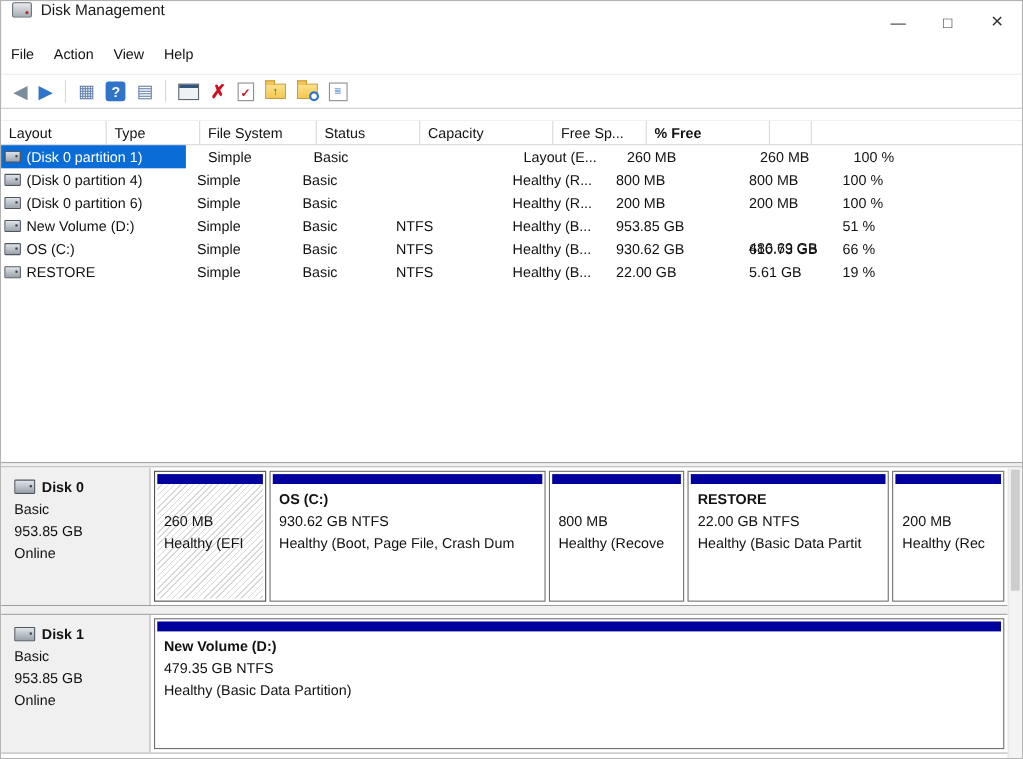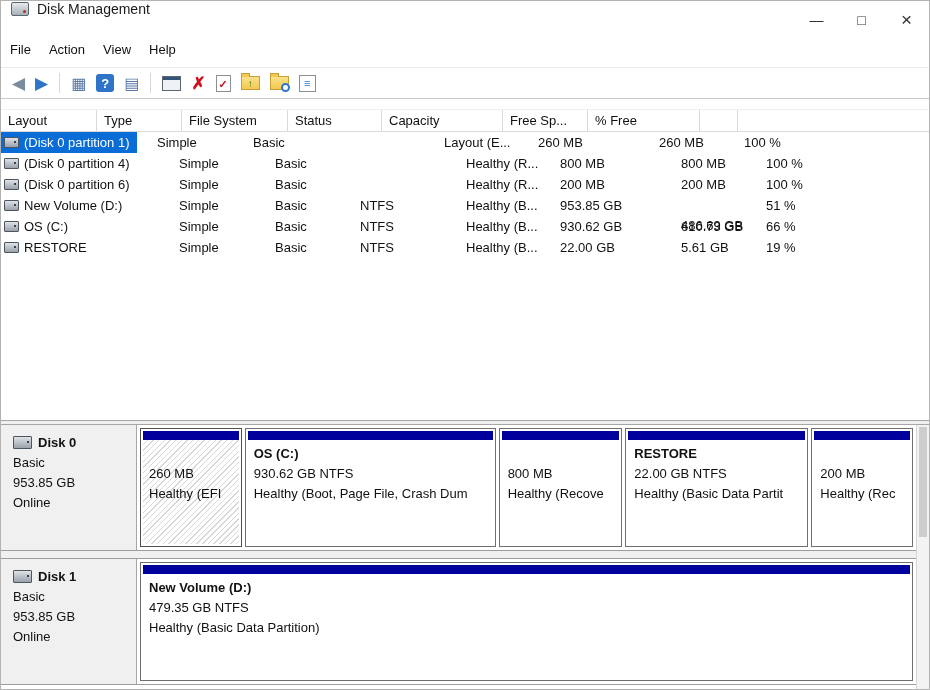--- a/index.html
+++ b/index.html
@@ -117,26 +117,26 @@
     </div>
 
   <div class="top-pane">
     <div class="t-header">
         <div class="th-cell" style="width: 96px;">Layout</div>
         <div class="th-cell" style="width: 85px;">Type</div>
         <div class="th-cell" style="width: 106px;">File System</div>
         <div class="th-cell" style="width: 94px;">Status</div>
         <div class="th-cell" style="width: 121px;">Capacity</div>
         <div class="th-cell" style="width: 85px;">Free Sp...</div>
-        <div class="th-cell" style="width: 112px;">% Free</div>
+        <div class="th-cell" style="width: 112px; font-weight: bold;">% Free</div>
         <div class="th-cell" style="width: 38px;"></div>
       </div>
     <div class="t-body">
         <div class="t-row">
-          <div class="t-cell vol selected" style="width: 136px; text-align: right;">
+          <div class="t-cell vol selected" style="width: 168px; text-align: right;">
             <span class="vol-icon"></span>
             <span class="vol-text">(Disk 0 partition 1)</span>
           </div>
           <div class="t-cell" style="width: 96px;">Simple</div>
           <div class="t-cell" style="width: 85px;">Basic</div>
           <div class="t-cell" style="width: 106px;"></div>
           <div class="t-cell" style="width: 94px;">Layout (E...</div>
           <div class="t-cell" style="width: 121px;">260 MB</div>
           <div class="t-cell" style="width: 85px;">260 MB</div>
           <div class="t-cell" style="width: 112px;">100 %</div>

